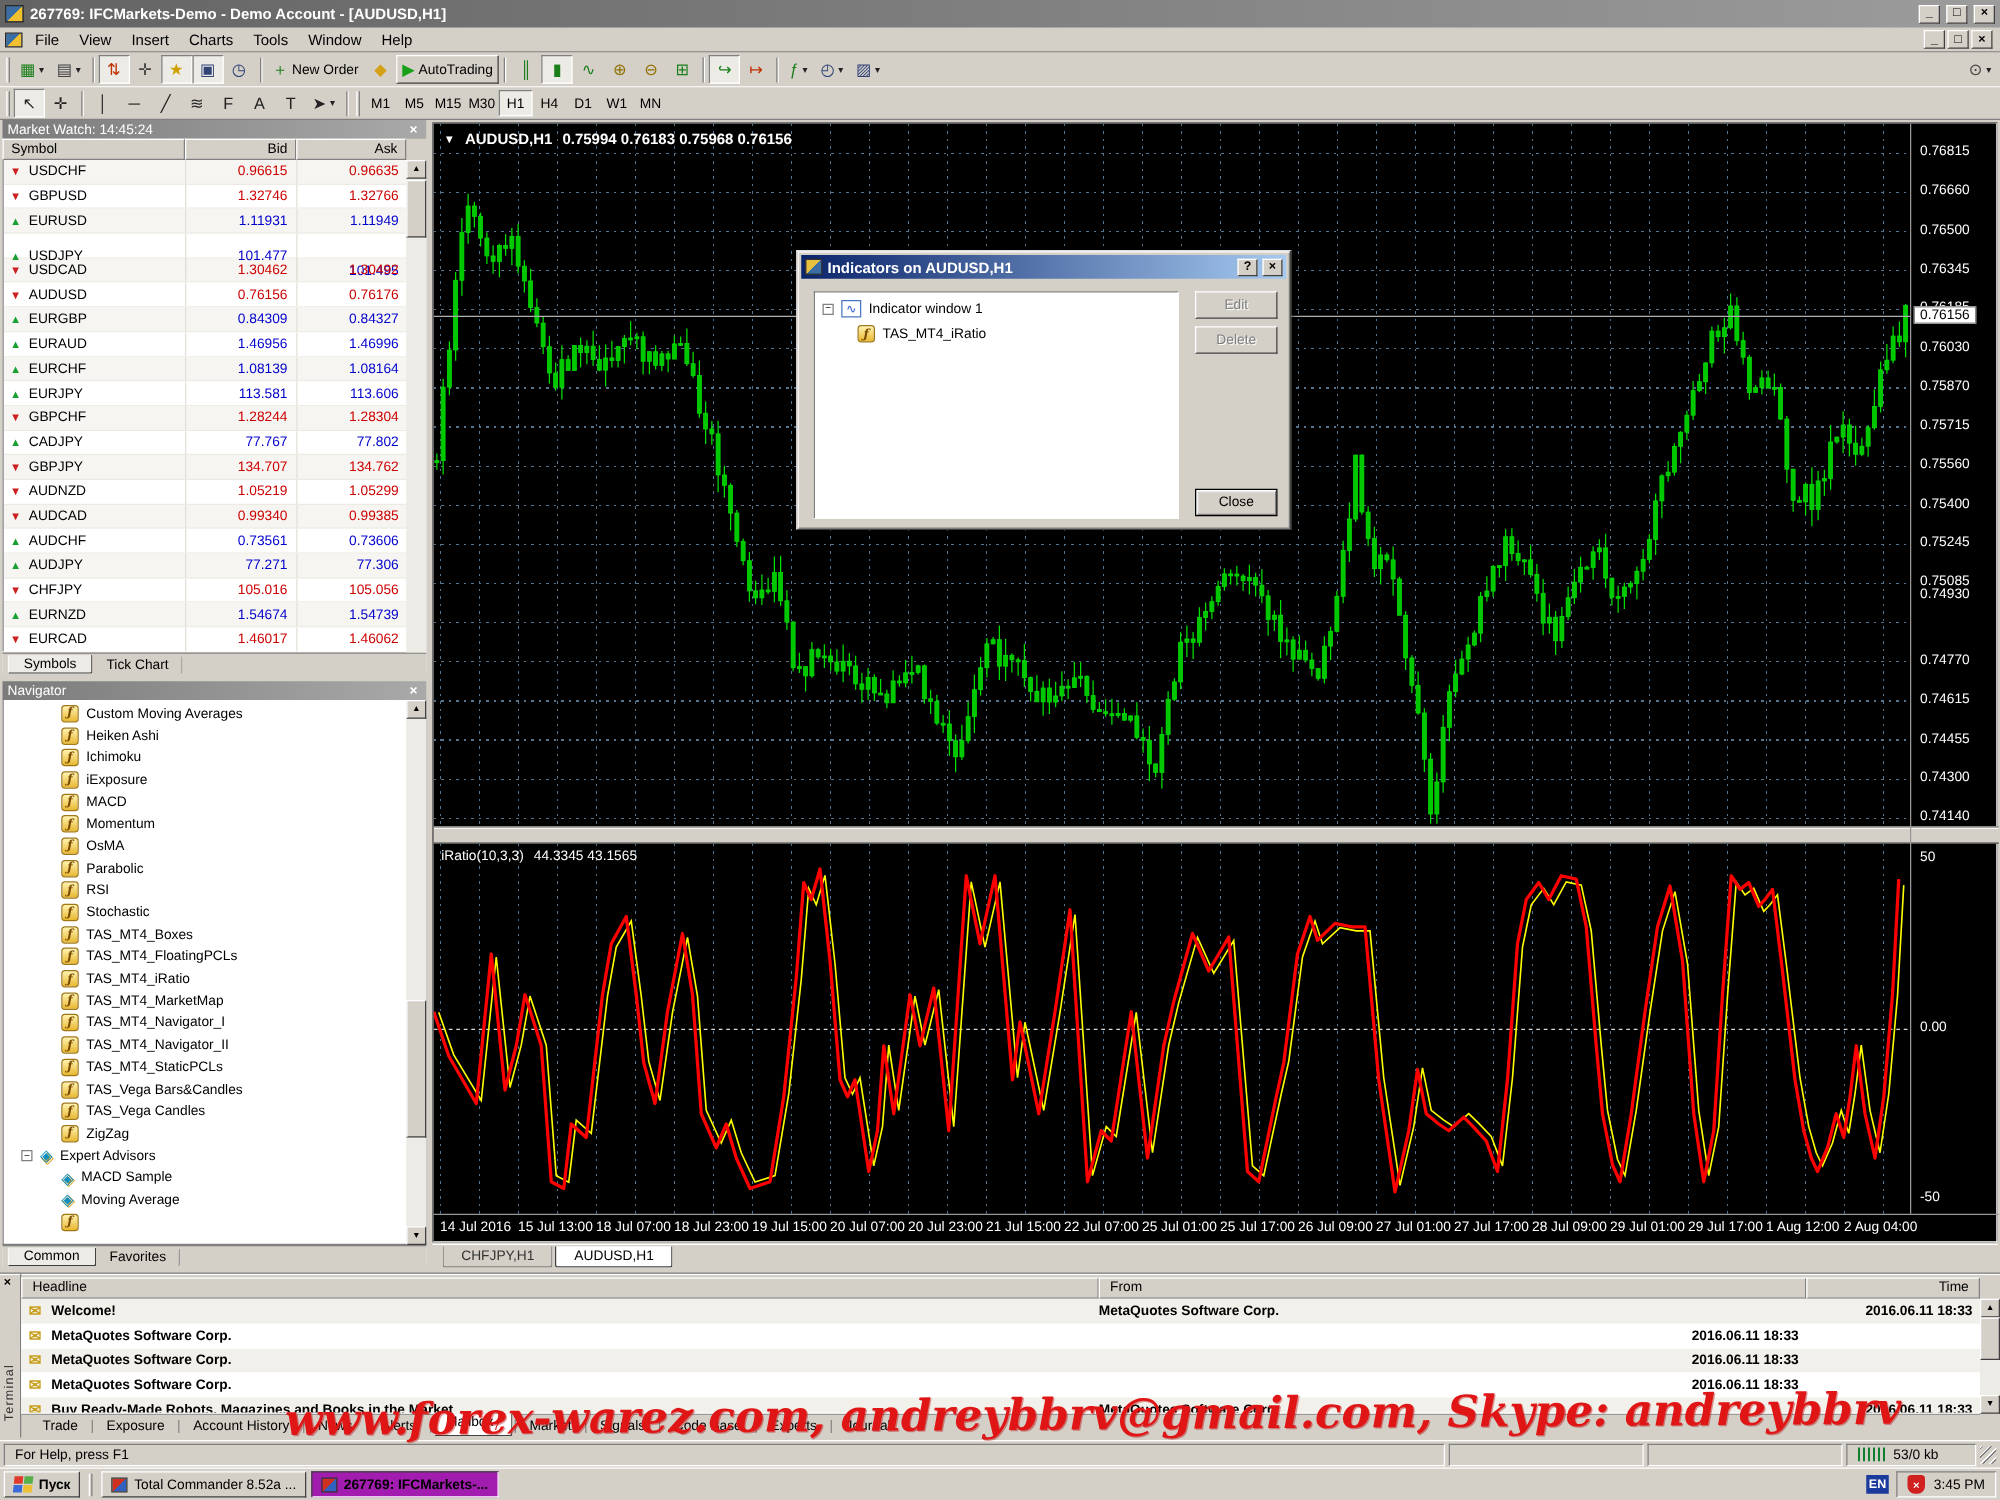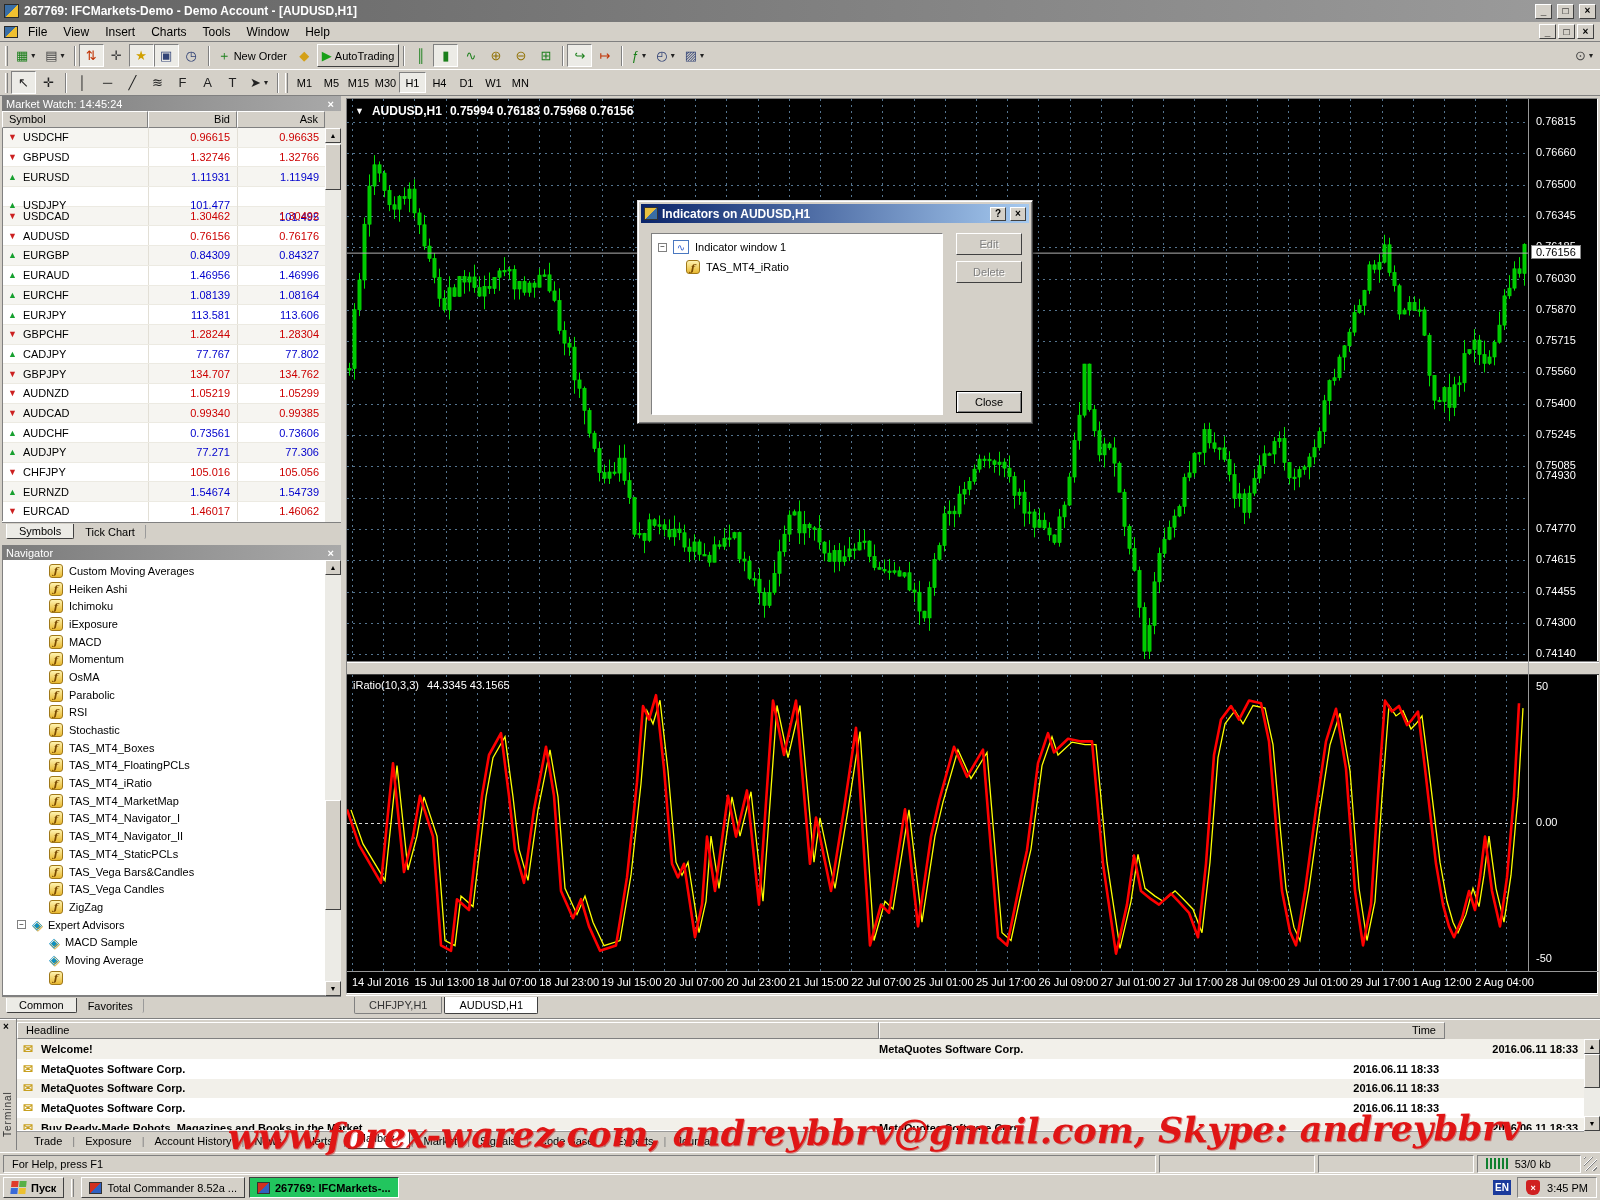--- a/index.html
+++ b/index.html
@@ -103,21 +103,21 @@
   .ttab.active{background:#fff;border:1px solid;border-color:#fff #404040 #404040 #fff;border-top:none;border-radius:0 0 2px 2px;margin-top:-2px}
   .badge7{color:#cc0000;font-size:9px;vertical-align:sub}
   
   #statusbar{left:0;top:1152px;width:1600px;height:22px;background:#d4d0c8;border-top:1px solid #fff;display:flex;align-items:center;gap:3px;padding:1px 3px}
   .spanel{height:18px;border:1px solid;border-color:#808080 #fff #fff #808080;display:flex;align-items:center;padding:0 8px;gap:5px}
   .bars{width:24px;height:11px;background:repeating-linear-gradient(90deg,#108030 0 2px,#d4d0c8 2px 4px);align-self:center}
   .gripcorner{width:14px;height:14px;margin-left:auto;background:repeating-linear-gradient(135deg,#fff 0 1px,#808080 1px 2px,transparent 2px 5px)}
   
   #taskbar{left:0;top:1174px;width:1600px;height:26px;background:#d4d0c8;border-top:1px solid #fff;display:flex;align-items:center;gap:4px;padding:2px 3px}
   .taskbtn{height:21px;display:flex;align-items:center;gap:5px;padding:0 7px;font-size:11px;white-space:nowrap}
-  .taskbtn.active{border-color:#404040 #fff #fff #404040;background:#22c55e;font-weight:bold}
+  .taskbtn.active{border-color:#404040 #fff #fff #404040;background:#a21caf;font-weight:bold}
   .winlogo{width:15px;height:13px;display:grid;grid-template:1fr 1fr/1fr 1fr;gap:1px;transform:skewX(-6deg)}
   .winlogo i{display:block}
   #tray{margin-left:auto;display:flex;align-items:center;gap:6px}
   .trayin{height:21px;border:1px solid;border-color:#808080 #fff #fff #808080;display:flex;align-items:center;gap:7px;padding:0 8px}
   .enbox{width:18px;height:15px;background:#1a3a9c;color:#fff;font-size:10px;font-weight:bold;display:flex;align-items:center;justify-content:center}
   .shield{width:14px;height:15px;background:#d02020;border-radius:3px 3px 6px 6px;color:#fff;font-size:9px;font-weight:bold;display:flex;align-items:center;justify-content:center}
   
   #watermark{left:228px;top:1112px;width:1130px;color:#e01515;font-family:"DejaVu Serif",serif;font-style:italic;font-weight:bold;font-size:35px;transform:rotate(-.4deg);text-shadow:1px 1px 0 rgba(180,0,0,.4);white-space:nowrap;letter-spacing:0;pointer-events:none}
 </style>
 </head>
@@ -1200,20 +1200,21 @@
   <div class="dbtn raised default" style="top:190px">Close</div>
 </div>
 
 <div id="terminal" class="abs">
   <div id="term-strip">
     <span class="x">×</span>
     <span class="vlabel">Terminal</span>
   </div>
   <div id="term-head">
       <div>Headline</div>
+      <div>From</div>
       <div style="text-align: right;">Time</div>
     </div>
   <div id="term-rows">
       <div class="mail-row">
         <span class="env">✉</span>
         <span>Welcome!</span>
         <span>MetaQuotes Software Corp.</span>
         <span class="tm">2016.06.11 18:33</span>
       </div>
       <div class="mail-row">

